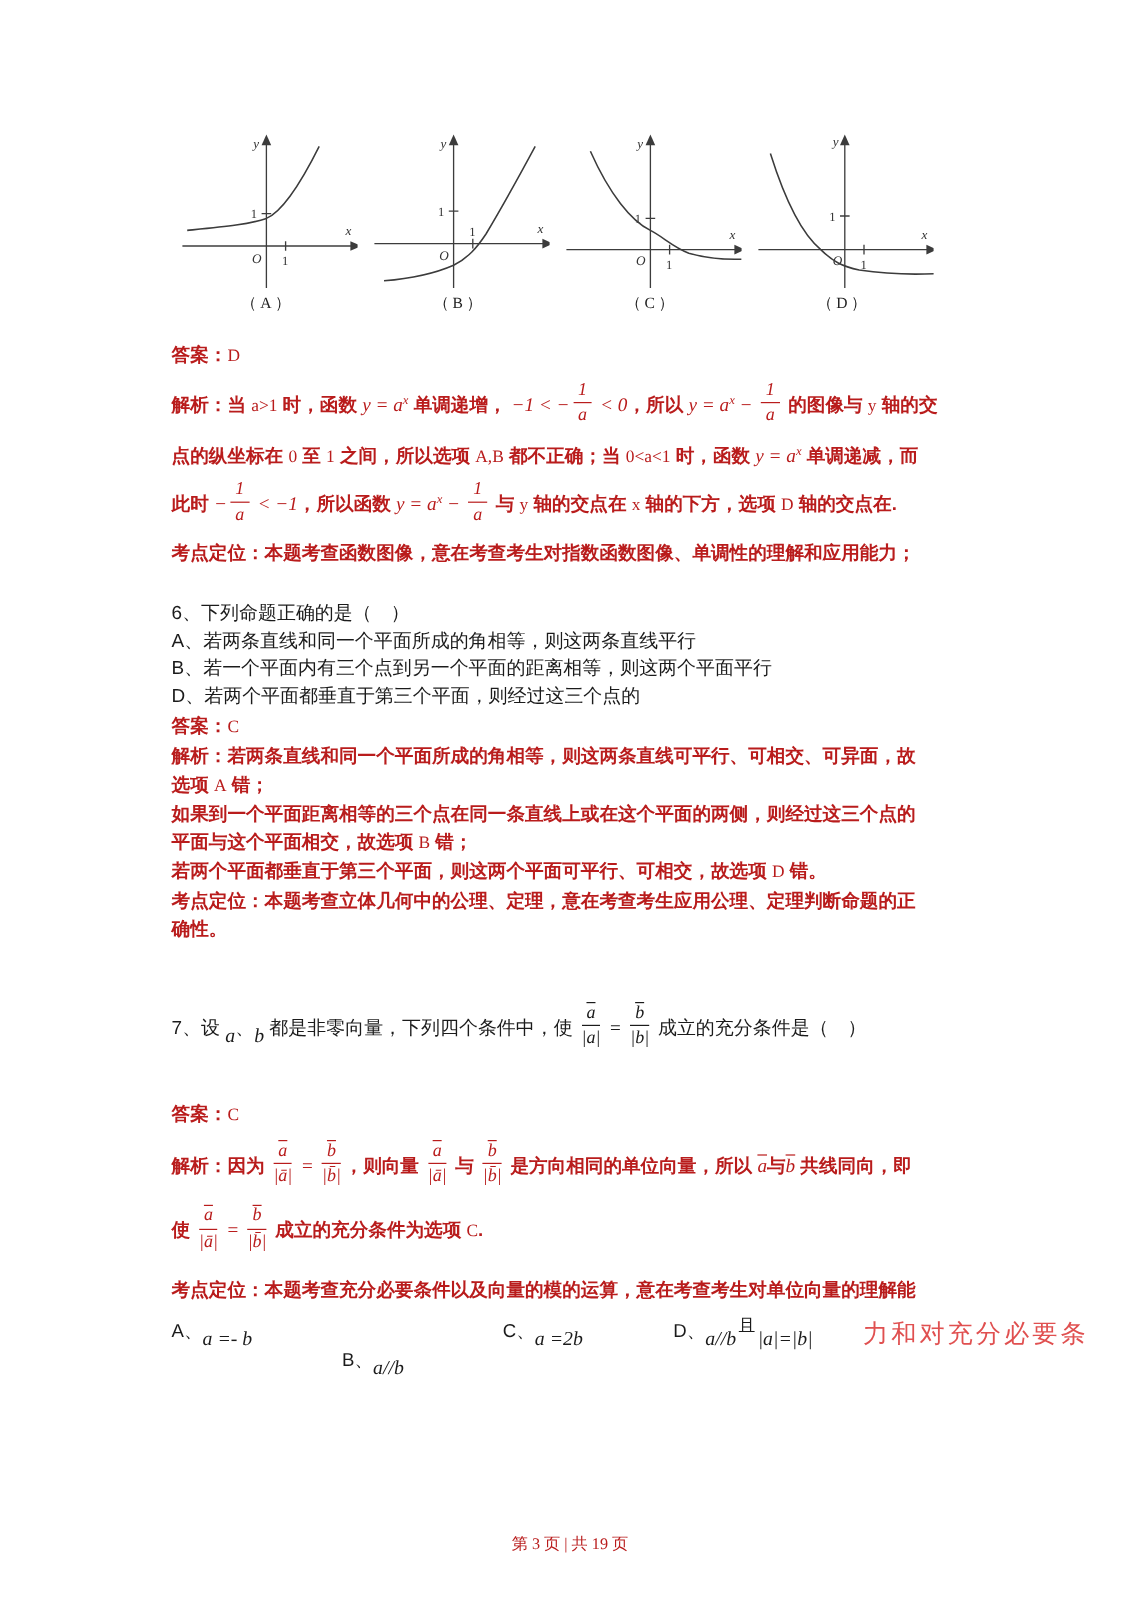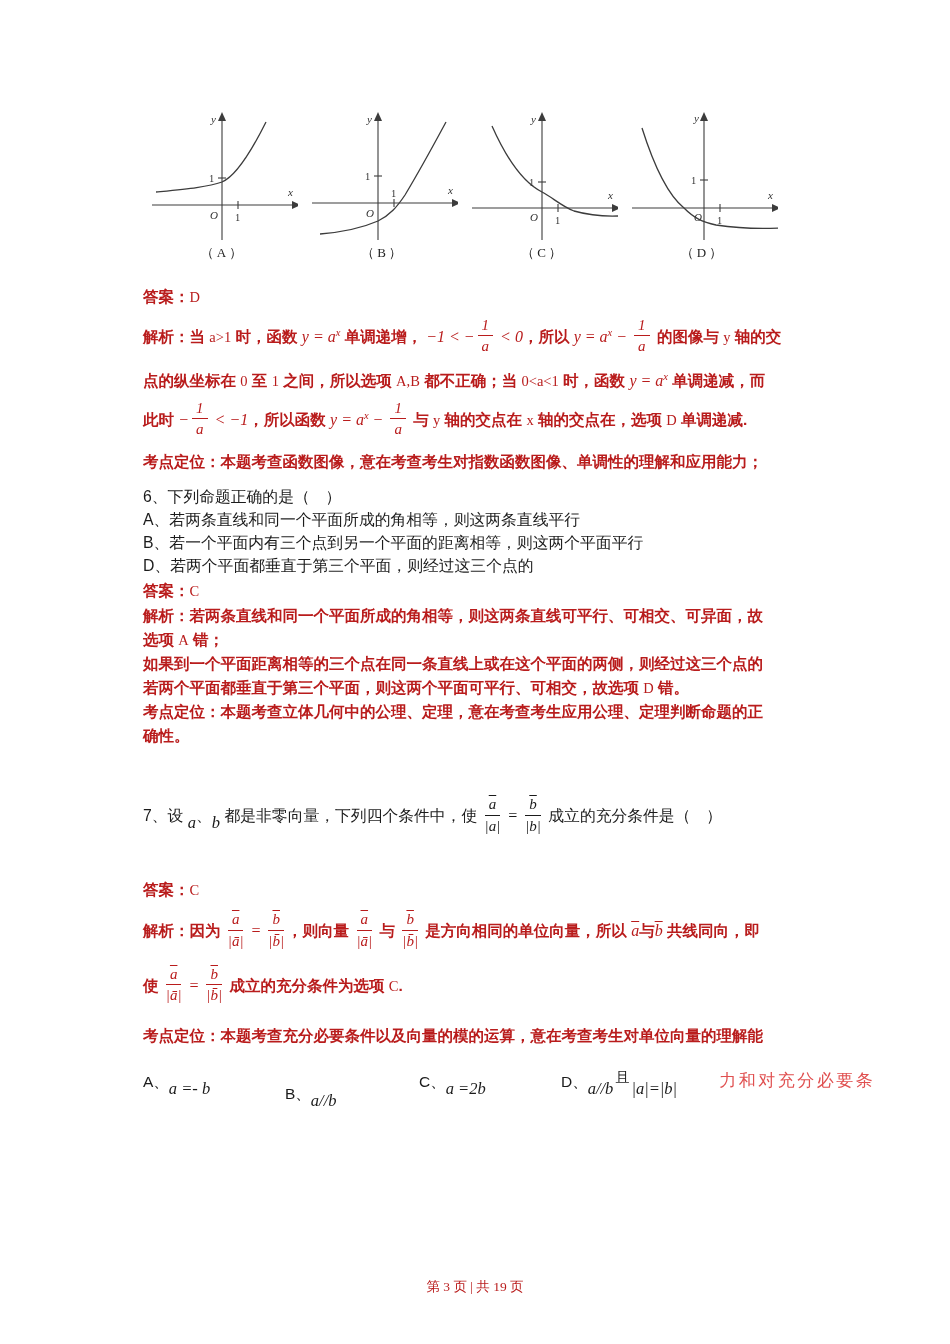--- a/index.html
+++ b/index.html
@@ -35,38 +35,38 @@
       font-size:15px;line-height:1.25;}
   .fn{border-bottom:1.3px solid currentColor;padding:0 4px 1px;}
   .fd{padding-top:1px;}
 
   
   .mt-ans5{margin-top:17px;}
   .mt-a1{margin-top:8px;}
   .mt-a2{margin-top:7px;}
   .mt-a3{margin-top:7px;}
   .mt-a4{margin-top:9px;}
-  .mt-q6{margin-top:11px;}
+  .mt-q6{margin-top:26px;}
   .mt-ans6{margin-top:2px;}
   .mt-b1{margin-top:1px;font-family:Liberation Serif, serif;}
   .mt-q7{margin-top:50px;}
   .mt-ans7{margin-top:40px;}
   .mt-c1{margin-top:10px;}
   .mt-c2{margin-top:14px;}
   .mt-c3{margin-top:17px;}
 
   
-  .optrow{display:flex;align-items:center;margin-top:12px;color:#1b1b1b;
+  .optrow{display:flex;align-items:flex-start;margin-top:12px;color:#1b1b1b;
           font-size:15.5px;font-weight:400;white-space:nowrap;}
   .opt{margin-right:26px;}
   .opt-a{min-width:116px;}
   .opt-b{min-width:108px;margin-top:24px;}
   .opt-c{min-width:116px;}
   .tail{margin-left:16px;color:#e05050;font-family:"Liberation Serif",serif;
-        font-weight:400;letter-spacing:2.5px;font-size:17px;position:relative;top:-2px;}
+        font-weight:400;letter-spacing:2.5px;font-size:21px;position:relative;top:-2px;}
 
   .footer{position:absolute;left:0;right:0;top:1278px;text-align:center;
           font-family:"Liberation Serif",serif;font-size:13.5px;color:#b91c1c;}
 </style>
 </head>
 <body>
 
 <div class="page">
   <div class="content">
 
@@ -153,31 +153,32 @@
           <span class="fn">1</span>
           <span class="fd">a</span>
         </span><span> 的图像与 </span><span class="l">y</span><span> 轴的交</span></p>
     <p class="r mt-a2"><span>点的纵坐标在 </span><span class="l">0</span><span> 至 </span><span class="l">1</span><span> 之间，所以选项 </span><span class="l">A,B</span><span> 都不正确；当 </span><span class="l">0&lt;a&lt;1</span><span> 时，函数 </span><span class="m">y</span><span class="m"> = </span><span class="m">a</span><span class="m sup">x</span><span> 单调递减，而</span></p>
     <p class="r mt-a3"><span>此时 </span><span class="m">−</span><span class="fr">
           <span class="fn">1</span>
           <span class="fd">a</span>
         </span><span class="m"> &lt; −1</span><span>，所以函数 </span><span class="m">y</span><span class="m"> = </span><span class="m">a</span><span class="m sup">x</span><span class="m"> − </span><span class="fr">
           <span class="fn">1</span>
           <span class="fd">a</span>
-        </span><span> 与 </span><span class="l">y</span><span> 轴的交点在 </span><span class="l">x</span><span> 轴的交点在，选项 </span><span class="l">D</span><span> 单调递减.</span></p>
+        </span><span> 与 </span><span class="l">y</span><span> 轴的交点在 </span><span class="l">x</span><span> 轴的下方，选项 </span><span class="l">D</span><span> 轴的交点在.</span></p>
     <p class="r mt-a4"><span>考点定位：本题考查函数图像，意在考查考生对指数函数图像、单调性的理解和应用能力；</span></p>
 
     <p class="k mt-q6">6、下列命题正确的是（　）</p>
     <p class="k">A、若两条直线和同一个平面所成的角相等，则这两条直线平行</p>
     <p class="k">B、若一个平面内有三个点到另一个平面的距离相等，则这两个平面平行</p>
     <p class="k">D、若两个平面都垂直于第三个平面，则经过这三个点的</p>
     <p class="r mt-ans6"><span>答案：</span><span class="l">C</span></p>
     <p class="r mt-b1"><span>解析：若两条直线和同一个平面所成的角相等，则这两条直线可平行、可相交、可异面，故</span></p>
     <p class="r"><span>选项 </span><span class="l">A</span><span> 错；</span></p>
     <p class="r"><span>如果到一个平面距离相等的三个点在同一条直线上或在这个平面的两侧，则经过这三个点的</span></p>
+    <p class="r"><span>平面与这个平面相交，故选项 </span><span class="l">B</span><span> 错；</span></p>
     <p class="r"><span>若两个平面都垂直于第三个平面，则这两个平面可平行、可相交，故选项 </span><span class="l">D</span><span> 错。</span></p>
     <p class="r"><span>考点定位：本题考查立体几何中的公理、定理，意在考查考生应用公理、定理判断命题的正</span></p>
     <p class="r"><span>确性。</span></p>
 
     <p class="k mt-q7"><span>7、设 </span><span class="m low">a</span><span>、</span><span class="m low">b</span><span> 都是非零向量，下列四个条件中，使 </span><span class="fr">
           <span class="fn vec">a</span>
           <span class="fd">|a|</span>
         </span><span class="m"> = </span><span class="fr">
           <span class="fn vec">b</span>
           <span class="fd">|b|</span>

